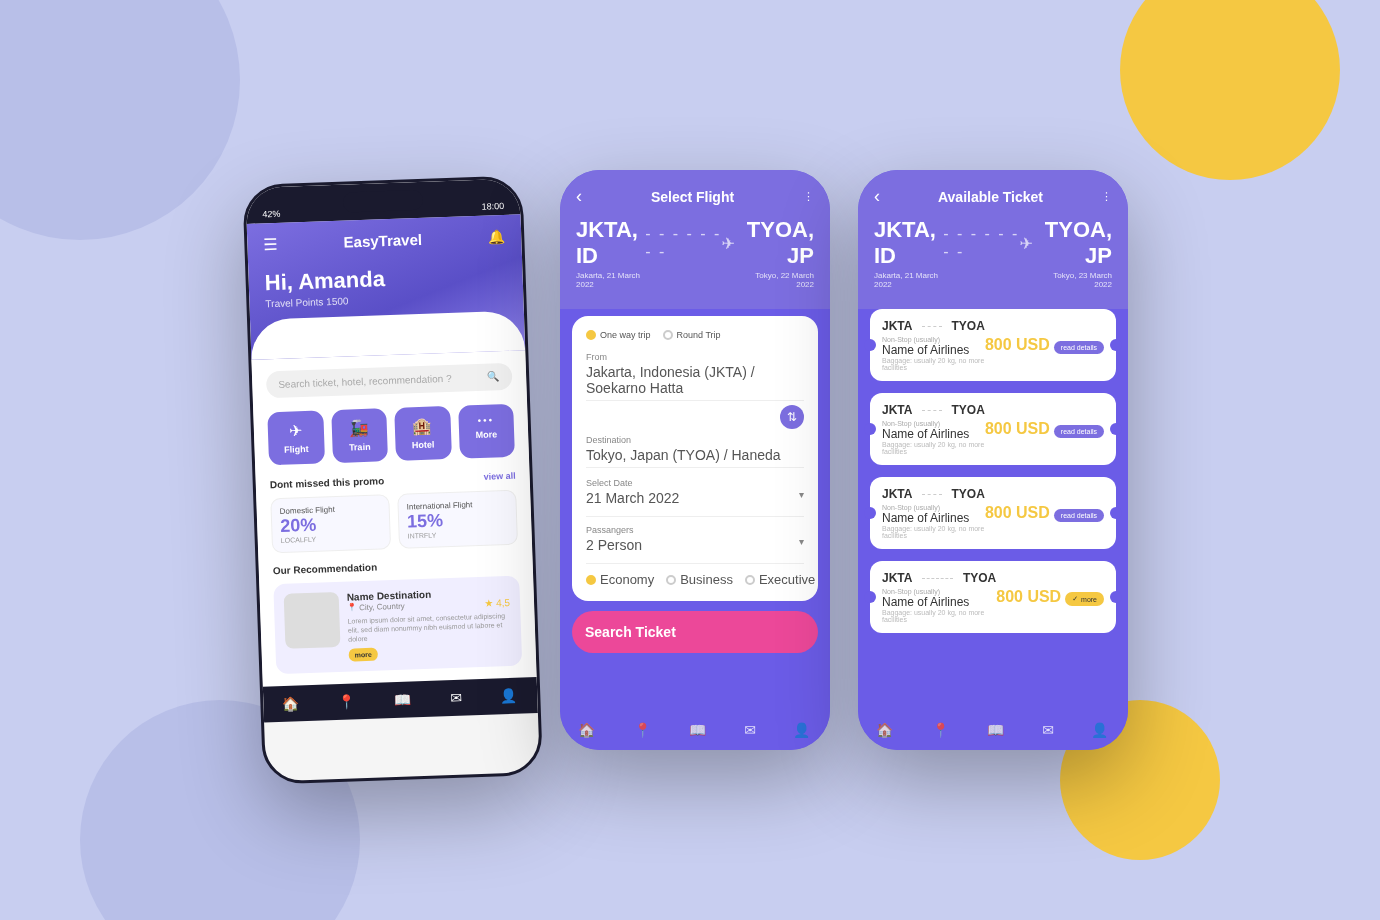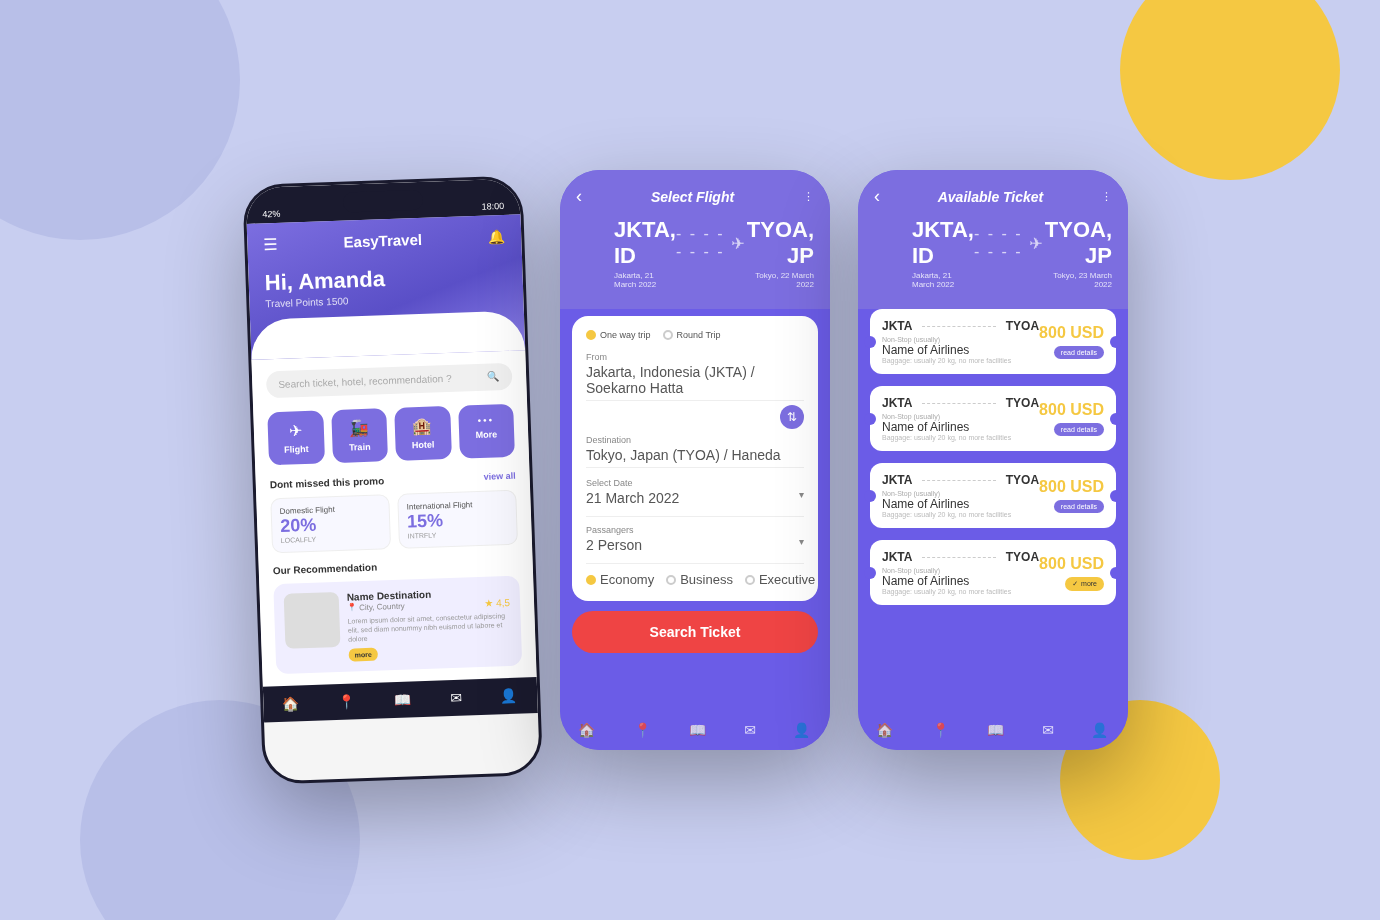--- a/index.html
+++ b/index.html
@@ -241,27 +241,26 @@
       padding: 16px 16px 0;
     }
     .phone-header-row {
       display: flex;
       justify-content: space-between;
       align-items: center;
       margin-bottom: 10px;
       color: white;
       font-size: 11px;
     }
-    .phone-header-title { font-weight: 700; font-size: 14px; color: white; text-align: center; flex: 1; font-style: italic; }
+    .phone-header-title { font-weight: 700; font-size: 14px; color: white; text-align: center; flex: 1; }
     .flight-route {
       display: flex;
       justify-content: space-between;
       align-items: flex-start;
       padding: 0 0 20px;
-      margin-left: 38px;
     }
     .route-code { font-size: 22px; font-weight: 900; color: white; }
     .route-city { font-size: 8px; color: rgba(255,255,255,0.8); margin-top: 2px; }
     .route-divider {
       display: flex;
       align-items: center;
       color: rgba(255,255,255,0.7);
       font-size: 16px;
       padding-top: 8px;
       letter-spacing: 2px;
@@ -335,25 +334,25 @@
       margin-top: 4px;
     }
     .class-opt {
       display: flex;
       align-items: center;
       gap: 4px;
       font-size: 13px;
       color: #555;
     }
     .search-ticket-btn {
-      background: #ef4444;
+      background: #ec4899;
       color: white;
       border-radius: 25px;
       padding: 13px;
-      text-align: center;
+      text-align: left;
       font-size: 14px;
       font-weight: 700;
       margin: 6px 0;
       cursor: pointer;
     }
     .phone-2-bottom {
       background: #6b5ce7;
       display: flex;
       justify-content: space-around;
       padding: 12px 0;
@@ -388,21 +387,21 @@
       gap: 6px;
       margin-bottom: 3px;
     }
     .t-code { font-size: 12px; font-weight: 800; color: #333; }
     .t-divider { flex: 1; border-top: 1.5px dashed #ccc; margin: 0 4px; }
     .t-sub { font-size: 7px; color: #aaa; }
     .airline-name { font-size: 12px; font-weight: 400; color: #333; }
     .airline-sub { font-size: 7px; color: #bbb; }
     .ticket-price-col {
       display: flex;
-      flex-direction: column;
+      flex-direction: row;
       align-items: flex-end;
       gap: 4px;
     }
     .ticket-price {
       font-size: 16px;
       font-weight: 900;
       color: #f5c842;
     }
     .read-details {
       background: #7c6ee0;

